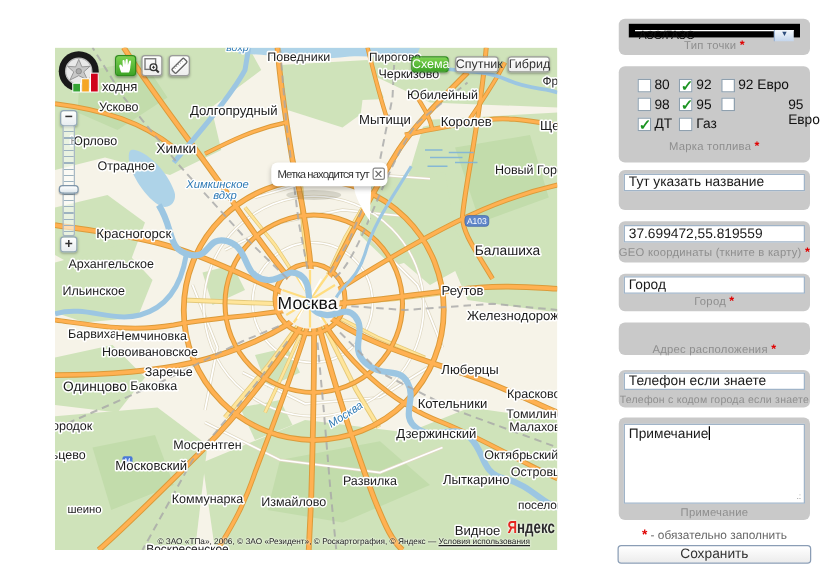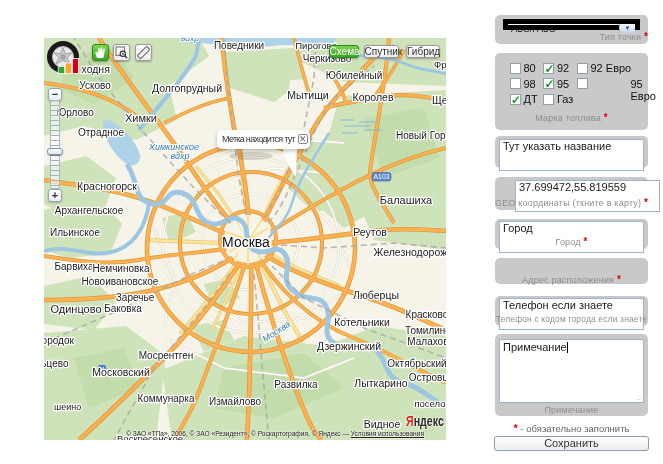--- a/index.html
+++ b/index.html
@@ -14,21 +14,21 @@
 background-image:repeating-linear-gradient(to bottom,transparent 0px,transparent 4px,#9db3c0 4px,#9db3c0 5px);}
 #zhandle{position:absolute;left:3px;top:110px;width:16px;height:7px;box-sizing:border-box;background:linear-gradient(#fff,#dfe7ec);border:1px solid #7e95a9;border-radius:3px;box-shadow:0 1px 1px rgba(0,0,0,.3);}
 #balloon{position:absolute;left:173px;top:92px;width:93px;height:19px;background:#fff;border-radius:5px;box-shadow:0 2px 4px rgba(0,0,0,.25);font-size:9px;color:#333;line-height:19px;padding-left:5px;box-sizing:border-box;white-space:nowrap;letter-spacing:-0.7px;}
 #bclose{position:absolute;right:2.5px;top:4px;width:10px;height:10px;box-sizing:border-box;border:1px solid #888;border-radius:2px;color:#666;font-size:9px;line-height:9px;text-align:center;background:#fff;}
 #btail{position:absolute;left:225px;top:109px;}
 #copy{position:absolute;left:60px;right:0px;top:392px;text-align:center;font-size:6.6px;color:#222;text-shadow:0 0 2px #fff,0 0 2px #fff;white-space:nowrap;}
 #ylogo{position:absolute;left:362px;top:375px;font-size:14px;font-weight:bold;color:#2b2b2b;text-shadow:0 0 2px #fff,0 0 2px #fff;transform:scaleX(.76);transform-origin:0 0;}
 #ylogo b{color:#e52620;font-weight:bold;}
 
 .gbox{position:absolute;left:495px;width:153px;background:#c9c9c9;border-radius:5px;}
-.inp{position:absolute;left:4px;box-sizing:border-box;width:145px;height:32px;background:#fff;border:1px solid #a0b4c8;font-size:11px;color:#1a1a1a;line-height:12px;padding:0 3px;white-space:nowrap;overflow:hidden;}
+.inp{position:absolute;left:4px;box-sizing:border-box;width:145px;height:14px;background:#fff;border:1px solid #a0b4c8;font-size:11px;color:#1a1a1a;line-height:12px;padding:0 3px;white-space:nowrap;overflow:hidden;}
 .lbl{position:absolute;left:0;width:100%;text-align:center;font-size:9px;color:#8e8e8e;letter-spacing:0.2px;white-space:nowrap;}
 .lbl b{color:#e00000;font-weight:bold;font-size:10px;}
 .cb{position:absolute;width:11px;height:11px;box-sizing:border-box;background:#fff;border:1px solid #8fa0ae;}
 .cb.ck:before{content:"✓";position:absolute;left:0.5px;top:-2px;font-size:12px;font-weight:bold;color:#1c9422;}
 .cbt{position:absolute;font-size:11px;color:#111;}
 #sel{position:absolute;left:8px;top:4px;width:137px;height:11px;box-sizing:border-box;background:#fff;border:5px solid #000000;font-size:9.5px;color:#111;line-height:9px;padding-left:3px;}
 #sel .arr{position:absolute;right:0;top:0;width:15px;height:9px;background:linear-gradient(#f4f8fc,#c3d5ec);border-left:1px solid #9cb4d4;text-align:center;font-size:6px;line-height:9px;color:#2c4c7c;}
 #ta{position:absolute;left:4px;top:5px;width:145px;height:64px;box-sizing:border-box;background:#fff;border:1px solid #a0b4c8;font-size:11px;color:#1a1a1a;padding:1px 3px;}
 #cursor{display:inline-block;width:1px;height:11px;background:#000;vertical-align:-2px;}
 #grip{position:absolute;right:2px;bottom:2px;font-size:7px;color:#999;line-height:5px;}
@@ -311,21 +311,21 @@
 <div id="ztrack"></div>
 <div id="zhandle"></div>
 <div class="zbtn" style="top:151px;">+</div>
 <div id="balloon">Метка находится тут<span id="bclose">✕</span></div>
 <div id="copy">© ЗАО «ТПа», 2006, © ЗАО «Резидент», © Роскартография, © Яндекс — <span style="text-decoration:underline">Условия использования</span></div>
 <div id="ylogo"><b>Я</b>ндекс</div>
 </div>
 
 <div class="gbox" style="top:15px;height:29px;">
  <div id="sel">АЗС/ГАЗС<span class="arr">▼</span></div>
- <div class="lbl" style="top:16px;text-align:right;">Тип точки <b>*</b></div>
+ <div class="lbl" style="top:16px;">Тип точки <b>*</b></div>
 </div>
 
 <div class="gbox" style="top:53px;height:77px;">
  <div class="cb" style="left:14.5px;top:9.5px;"></div>
     <div class="cbt" style="left:28.5px;top:9px;">80</div>
  <div class="cb ck" style="left:48px;top:9.5px;"></div>
     <div class="cbt" style="left:62px;top:9px;">92</div>
  <div class="cb" style="left:81.5px;top:9.5px;"></div>
     <div class="cbt" style="left:95.5px;top:9px;">92 Евро</div>
  <div class="cb" style="left:14.5px;top:25px;"></div>
@@ -339,21 +339,21 @@
  <div class="cb" style="left:48px;top:40.5px;"></div>
     <div class="cbt" style="left:62px;top:40px;">Газ</div>
  <div class="lbl" style="top:59px;">Марка топлива <b>*</b></div>
 </div>
 
 <div class="gbox" style="top:136px;height:32px;">
  <div class="inp" style="top:3px;">Тут указать название</div>
 </div>
 
 <div class="gbox" style="top:176.5px;height:33px;">
- <div class="inp" style="top:3px;margin-left:16px;">37.699472,55.819559</div>
+ <div class="inp" style="top:3px;">37.699472,55.819559</div>
  <div class="lbl" style="top:20px;">GEO координаты (ткните в карту) <b>*</b></div>
 </div>
 
 <div class="gbox" style="top:218.5px;height:30px;">
  <div class="inp" style="top:2.5px;">Город</div>
  <div class="lbl" style="top:17.5px;">Город <b>*</b></div>
 </div>
 
 <div class="gbox" style="top:257.5px;height:26px;">
  <div class="lbl" style="top:16px;">Адрес расположения <b>*</b></div>

